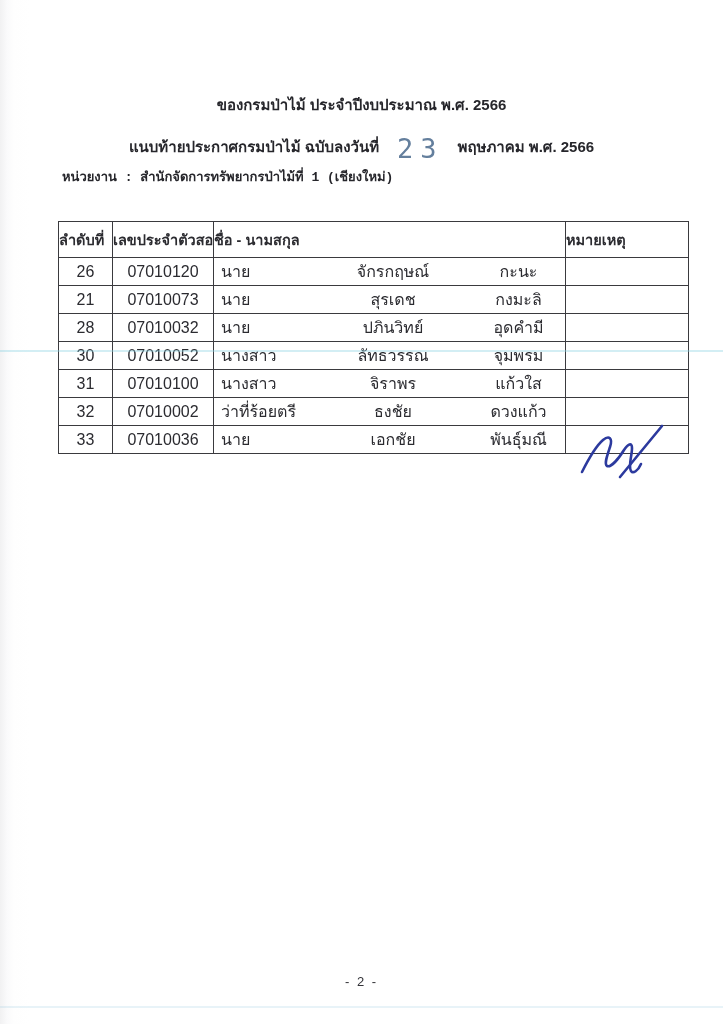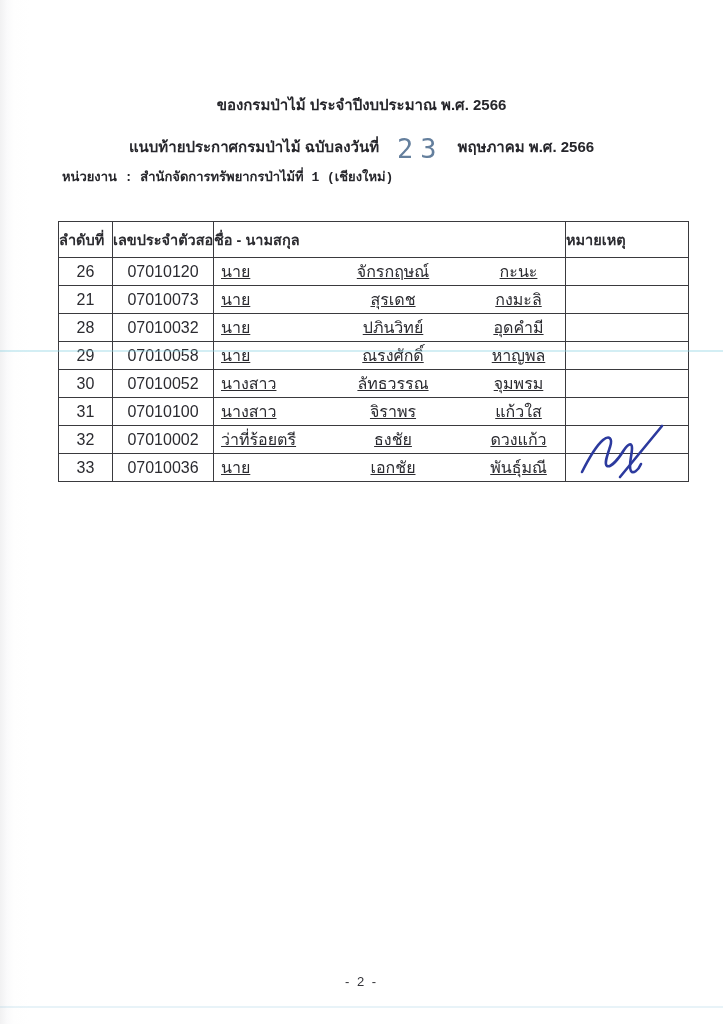--- a/index.html
+++ b/index.html
@@ -81,21 +81,21 @@
   }
   table.results th {
     height: 36px;
     font-weight: 700;
     font-size: 14.5px;
     text-align: left;
     vertical-align: middle;
   }
   table.results td { height: 28px; vertical-align: middle; }
   td.c-no, td.c-id { text-align: center; }
-  td.c-name { padding: 0; text-decoration: underline; }
+  td.c-name { padding: 0; }
   .name-grid {
     display: grid;
     grid-template-columns: 104px 150px 1fr;
     align-items: center;
     width: 100%;
   }
   .name-grid .t  { padding-left: 7px; text-align: left; }
   .name-grid .fn { text-align: center; }
   .name-grid .ln { text-align: center; padding-left: 4px; }
   td.c-remark { text-align: center; }
@@ -178,32 +178,20 @@
       <td class="c-name">
         <div class="name-grid">
           <span class="t">นาย</span>
           <span class="fn">ปภินวิทย์</span>
           <span class="ln">อุดคำมี</span>
         </div>
       </td>
       <td class="c-remark"></td>
     </tr>
 
-    <tr>
-      <td class="c-no">29</td>
-      <td class="c-id">07010058</td>
-      <td class="c-name">
-        <div class="name-grid">
-          <span class="t">นาย</span>
-          <span class="fn">ณรงศักดิ์</span>
-          <span class="ln">หาญพล</span>
-        </div>
-      </td>
-      <td class="c-remark"></td>
-    </tr>
 
     <tr>
       <td class="c-no">30</td>
       <td class="c-id">07010052</td>
       <td class="c-name">
         <div class="name-grid">
           <span class="t">นางสาว</span>
           <span class="fn">ลัทธวรรณ</span>
           <span class="ln">จุมพรม</span>
         </div>

